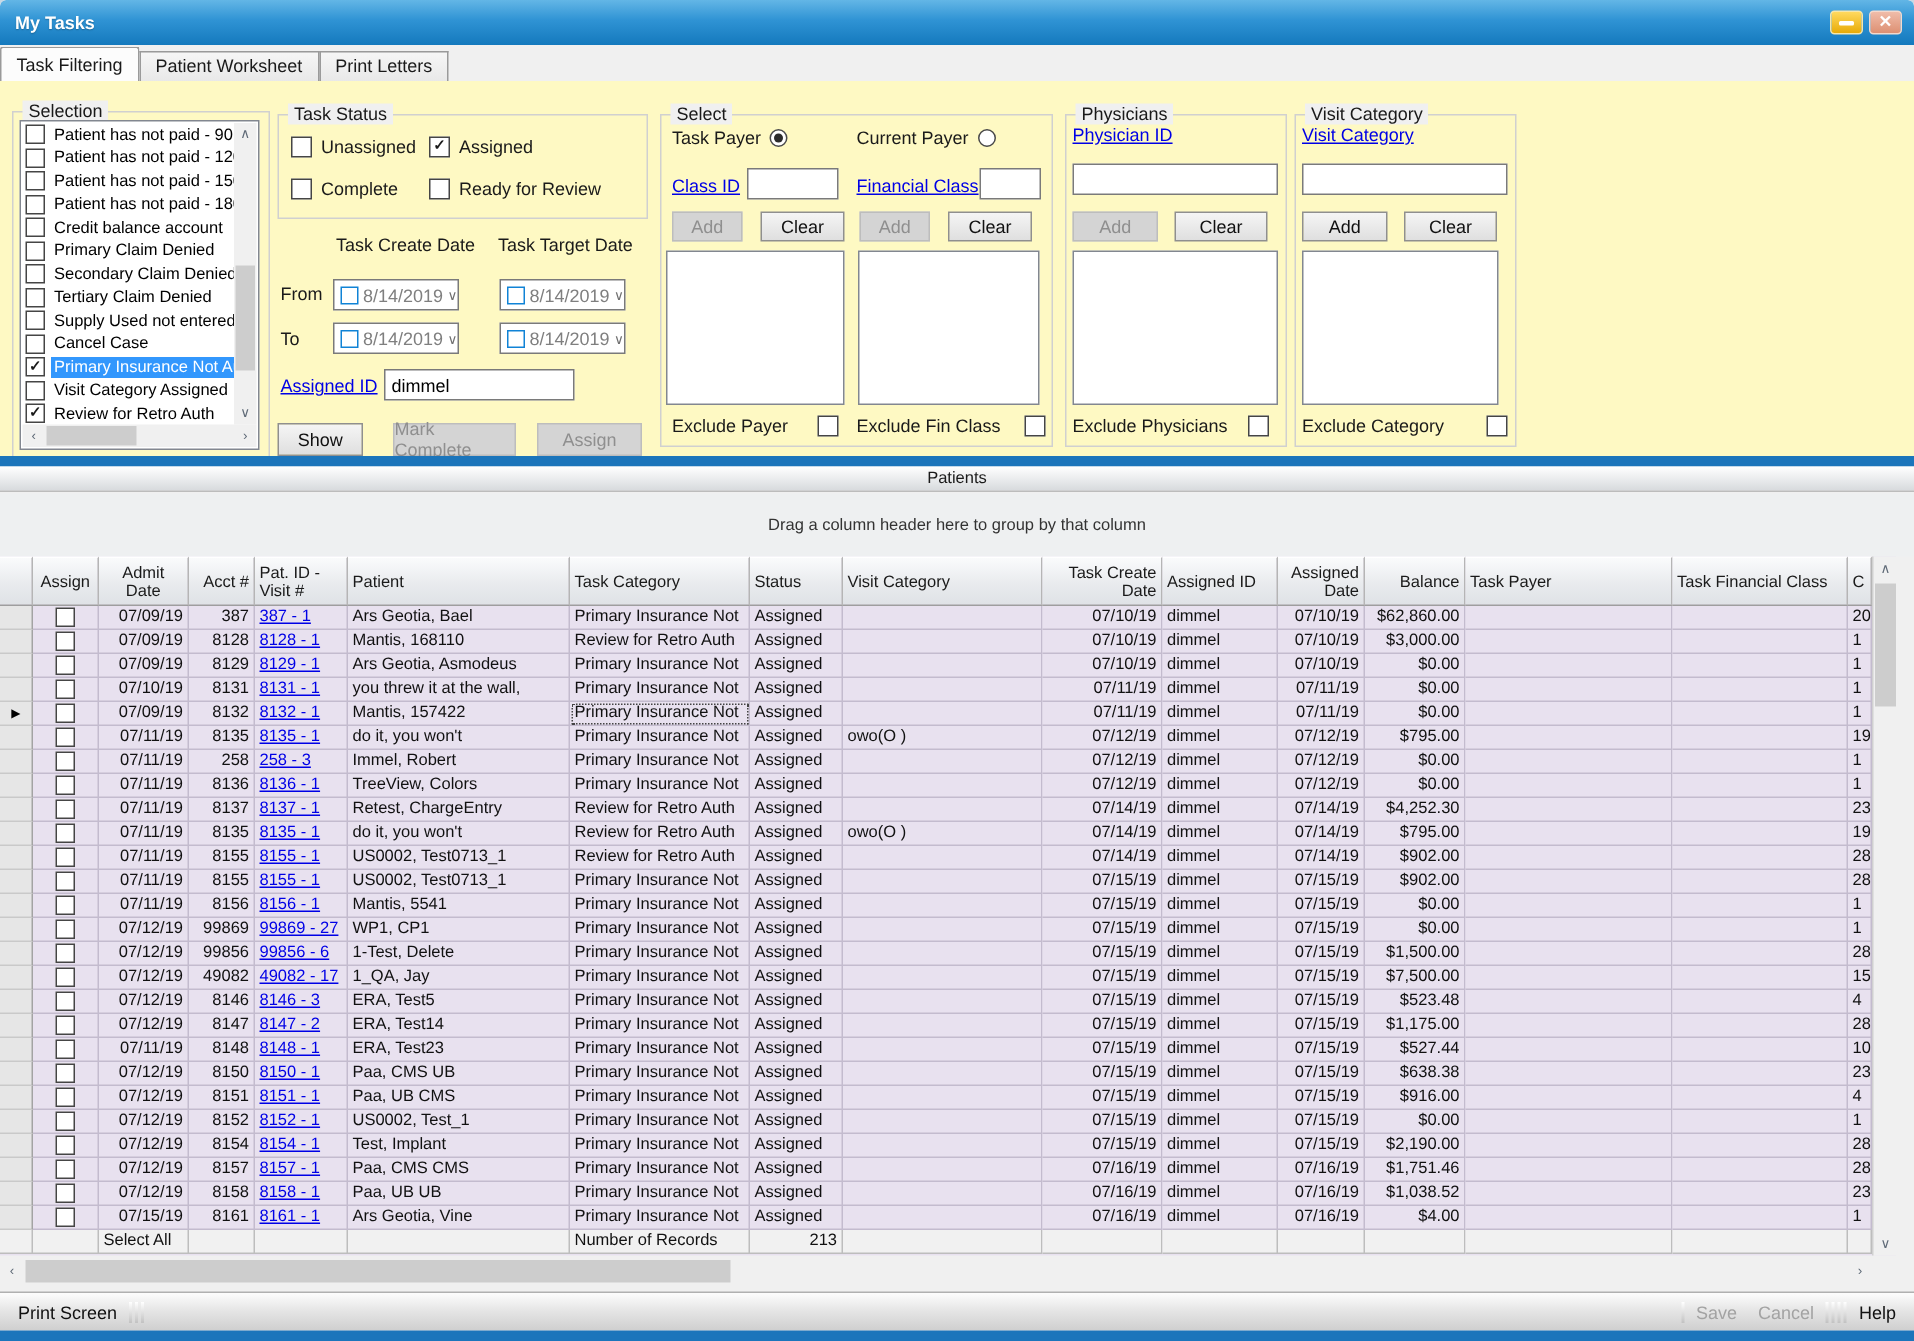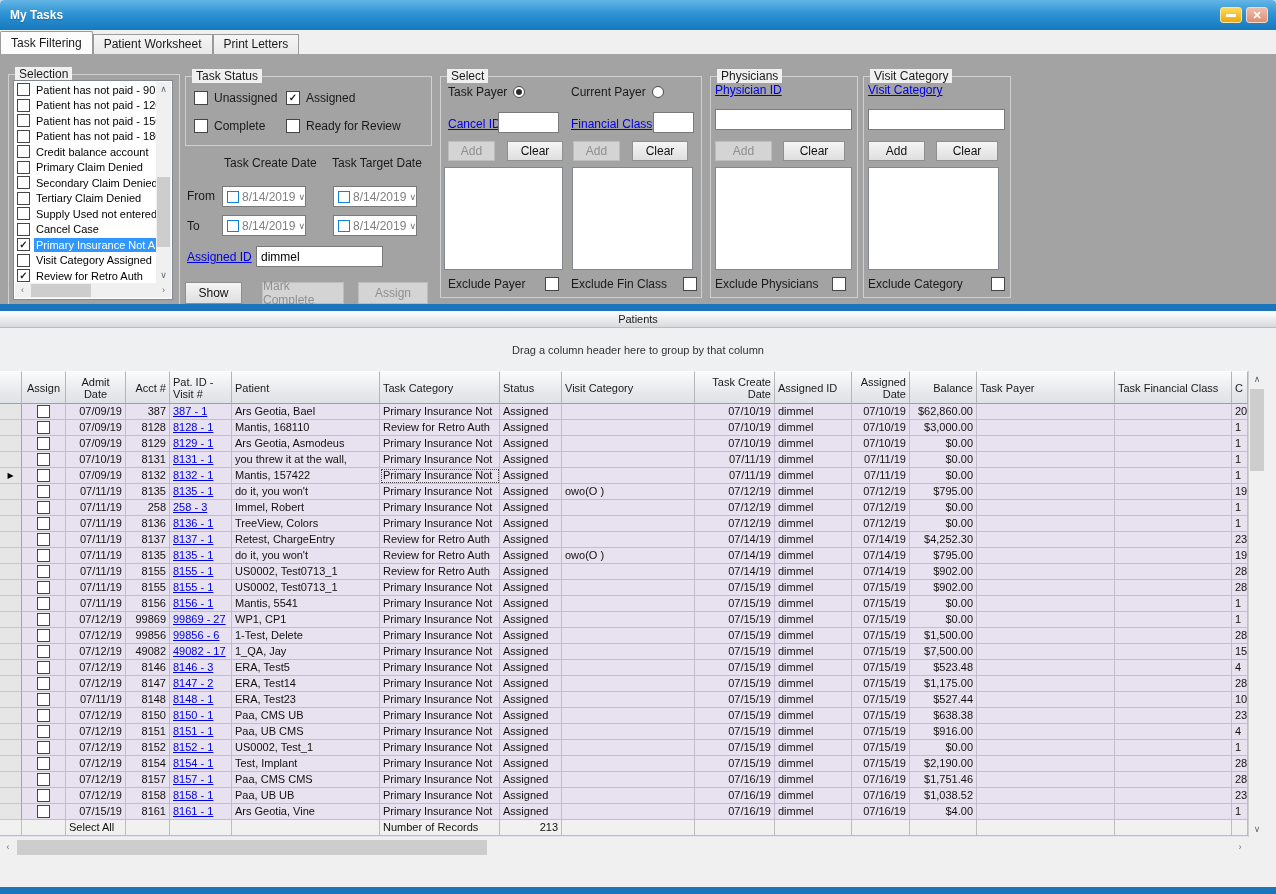--- a/index.html
+++ b/index.html
@@ -16,21 +16,21 @@
   .tbtn{width:22px;height:16px;border-radius:3px;display:flex;align-items:center;justify-content:center;cursor:default;}
   .tbtn.min{background:linear-gradient(#ffd95e,#e8ab07);border:1px solid #f6e6ac;}
   .tbtn.min .bar{width:10px;height:3px;background:#fff;border-radius:1px;}
   .tbtn.cls{background:linear-gradient(#f0bca9,#dd9073);border:1px solid #f3d9cd;color:#fff;font-size:11px;font-weight:bold;line-height:1;}
   
   #tabstrip{position:absolute;left:0;top:31px;width:1276px;height:23px;display:flex;align-items:flex-end;}
   .tab{font-size:12px;color:#1a1a1a;padding:3px 10px 4px 10px;border:1px solid #9a9a9a;border-bottom:none;
        background:linear-gradient(#f6f6f6,#e8e8e8);height:20px;display:flex;align-items:center;}
   .tab.active{background:#fcfcfc;height:23px;border-radius:2px 2px 0 0;position:relative;z-index:2;}
   
-  #filter{position:absolute;left:0;top:54px;width:1276px;height:250px;background:#a3a3a3;padding-left:36px;}
+  #filter{position:absolute;left:0;top:54px;width:1276px;height:250px;background:#fef9c3;padding-left:36px;}
   .grp{position:absolute;border:1px solid #d0d0d0;}
   .grp .glab{position:absolute;top:-8px;left:6px;background:#f0f0f0;font-size:12px;color:#1a1a1a;padding:0 4px;}
   
   #sel-box{position:absolute;left:12px;top:25px;width:160px;height:220px;background:#fff;border:1px solid #828790;}
   #selection-list{position:absolute;left:1px;top:1px;width:142px;height:201px;overflow:hidden;}
   .sel-item{display:flex;align-items:center;height:15.5px;padding-left:2px;white-space:nowrap;}
   .sel-label{font-size:11px;margin-left:4px;padding:1px 2px;overflow:hidden;white-space:nowrap;flex:1;}
   .sel-label.hl{background:#3297fd;color:#fff;}
   .cb{width:13px;height:13px;min-width:13px;background:#fff;border:1px solid #454545;display:inline-flex;
       align-items:center;justify-content:center;font-size:10px;color:#1a1a1a;line-height:1;}
@@ -258,21 +258,21 @@
     <div class="grp" style="left:440px;top:22px;width:262px;height:222px;">
       <span class="glab">Select</span>
       <div class="ckrow" style="left:7px;top:8px;">
           <span>Task Payer</span>
           <span class="radio on"></span>
         </div>
       <div class="ckrow" style="left:130px;top:8px;">
           <span>Current Payer</span>
           <span class="radio"></span>
         </div>
-      <span class="lnk" style="position:absolute;left:7px;top:40px;">Cancel ID</span>
+      <span class="lnk" style="position:absolute;left:7px;top:40px;">Class ID</span>
       <input class="txt" style="position: absolute; left: 57px; top: 35px; width: 61px;" value="">
       <span class="lnk" style="position:absolute;left:130px;top:40px;">Financial Class</span>
       <input class="txt" style="position: absolute; left: 212px; top: 35px; width: 41px;" value="">
       <div class="btn dis" style="left:7px;top:64px;width:47px;height:20px;">Add</div>
       <div class="btn" style="left:66px;top:64px;width:56px;height:20px;">Clear</div>
       <div class="btn dis" style="left:132px;top:64px;width:47px;height:20px;">Add</div>
       <div class="btn" style="left:191px;top:64px;width:56px;height:20px;">Clear</div>
       <div class="lstbox" style="left:3px;top:90px;width:119px;height:103px;"></div>
       <div class="lstbox" style="left:131px;top:90px;width:121px;height:103px;"></div>
       <div class="ckrow" style="left:7px;top:200px;">
@@ -880,14 +880,35 @@
       <div class="thumb"></div>
       <div class="arrow down">∨</div>
     </div>
   </div>
   <div class="sb" id="ghsb">
     <div class="arrow" style="left:0;">‹</div>
     <div class="thumb"></div>
     <div class="arrow right">›</div>
   </div>
 
+  <div id="statusbar">
+    <span class="lbl" style="margin-left:12px;">Print Screen</span>
+    <span class="grip">
+        <i></i>
+        <i></i>
+        <i></i>
+      </span>
+    <span style="flex:1;"></span>
+    <span class="grip">
+        <i></i>
+      </span>
+    <span class="dim">Save</span>
+    <span class="dim" style="margin-left:14px;">Cancel</span>
+    <span class="grip">
+        <i></i>
+        <i></i>
+        <i></i>
+        <i></i>
+      </span>
+    <span class="lbl" style="margin-right:12px;">Help</span>
+  </div>
   <div id="bottomstrip"></div>
 </div>
 
 </body></html>

